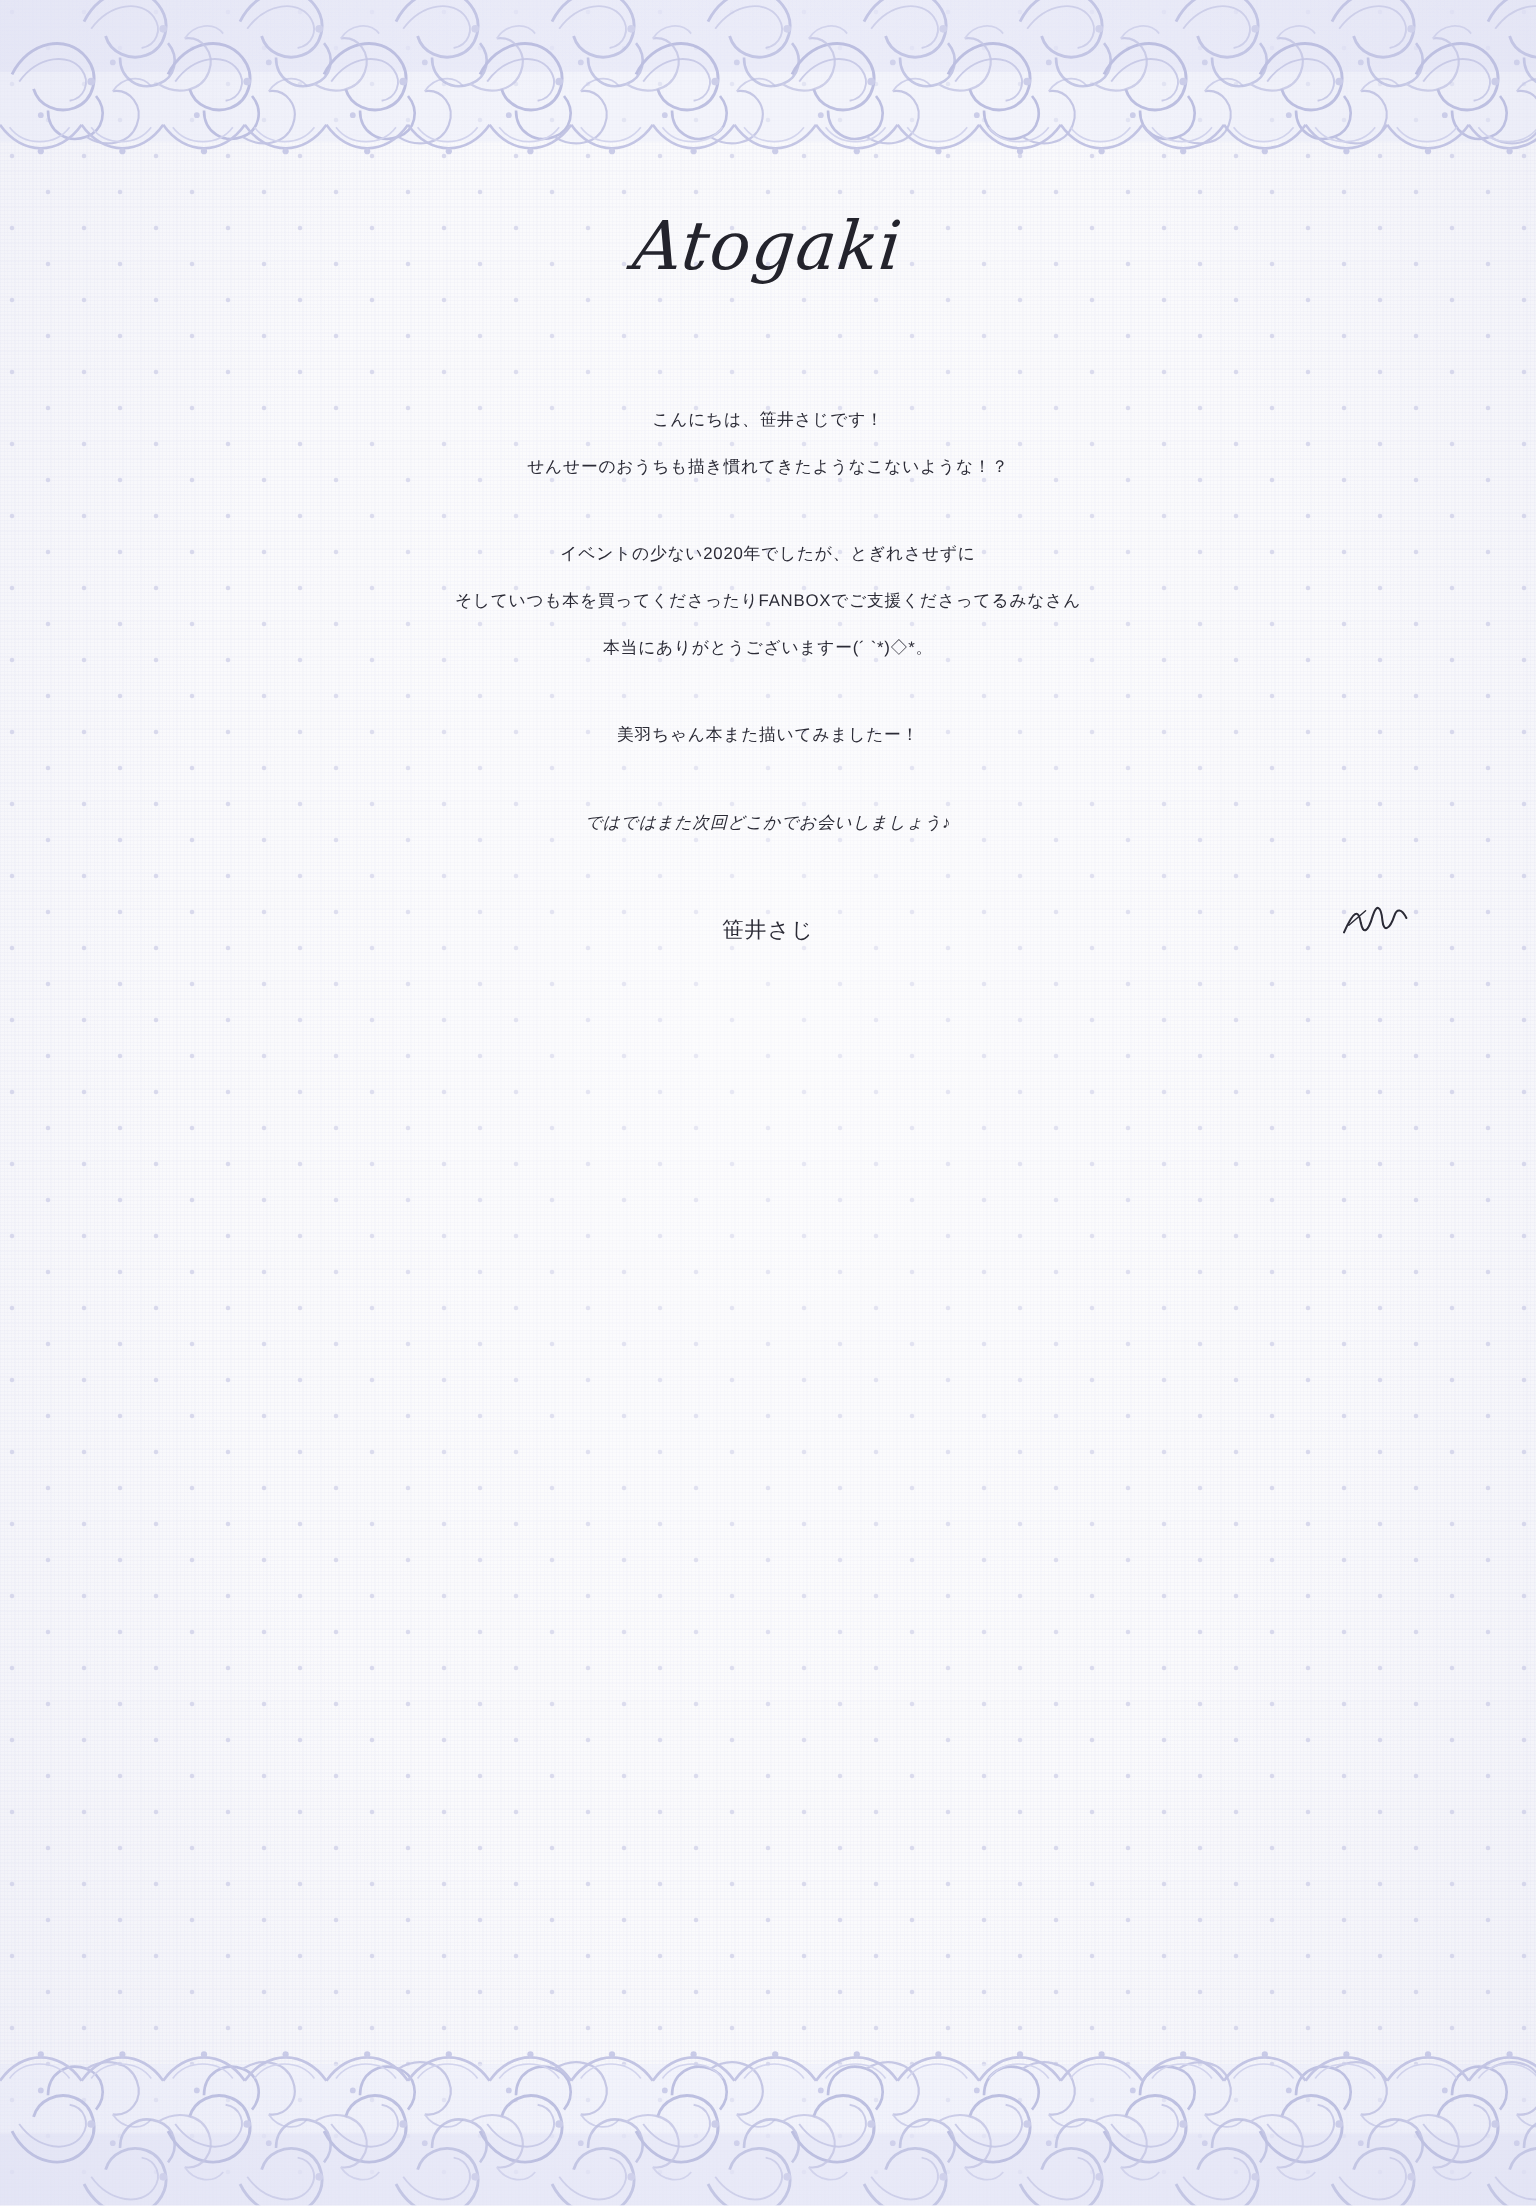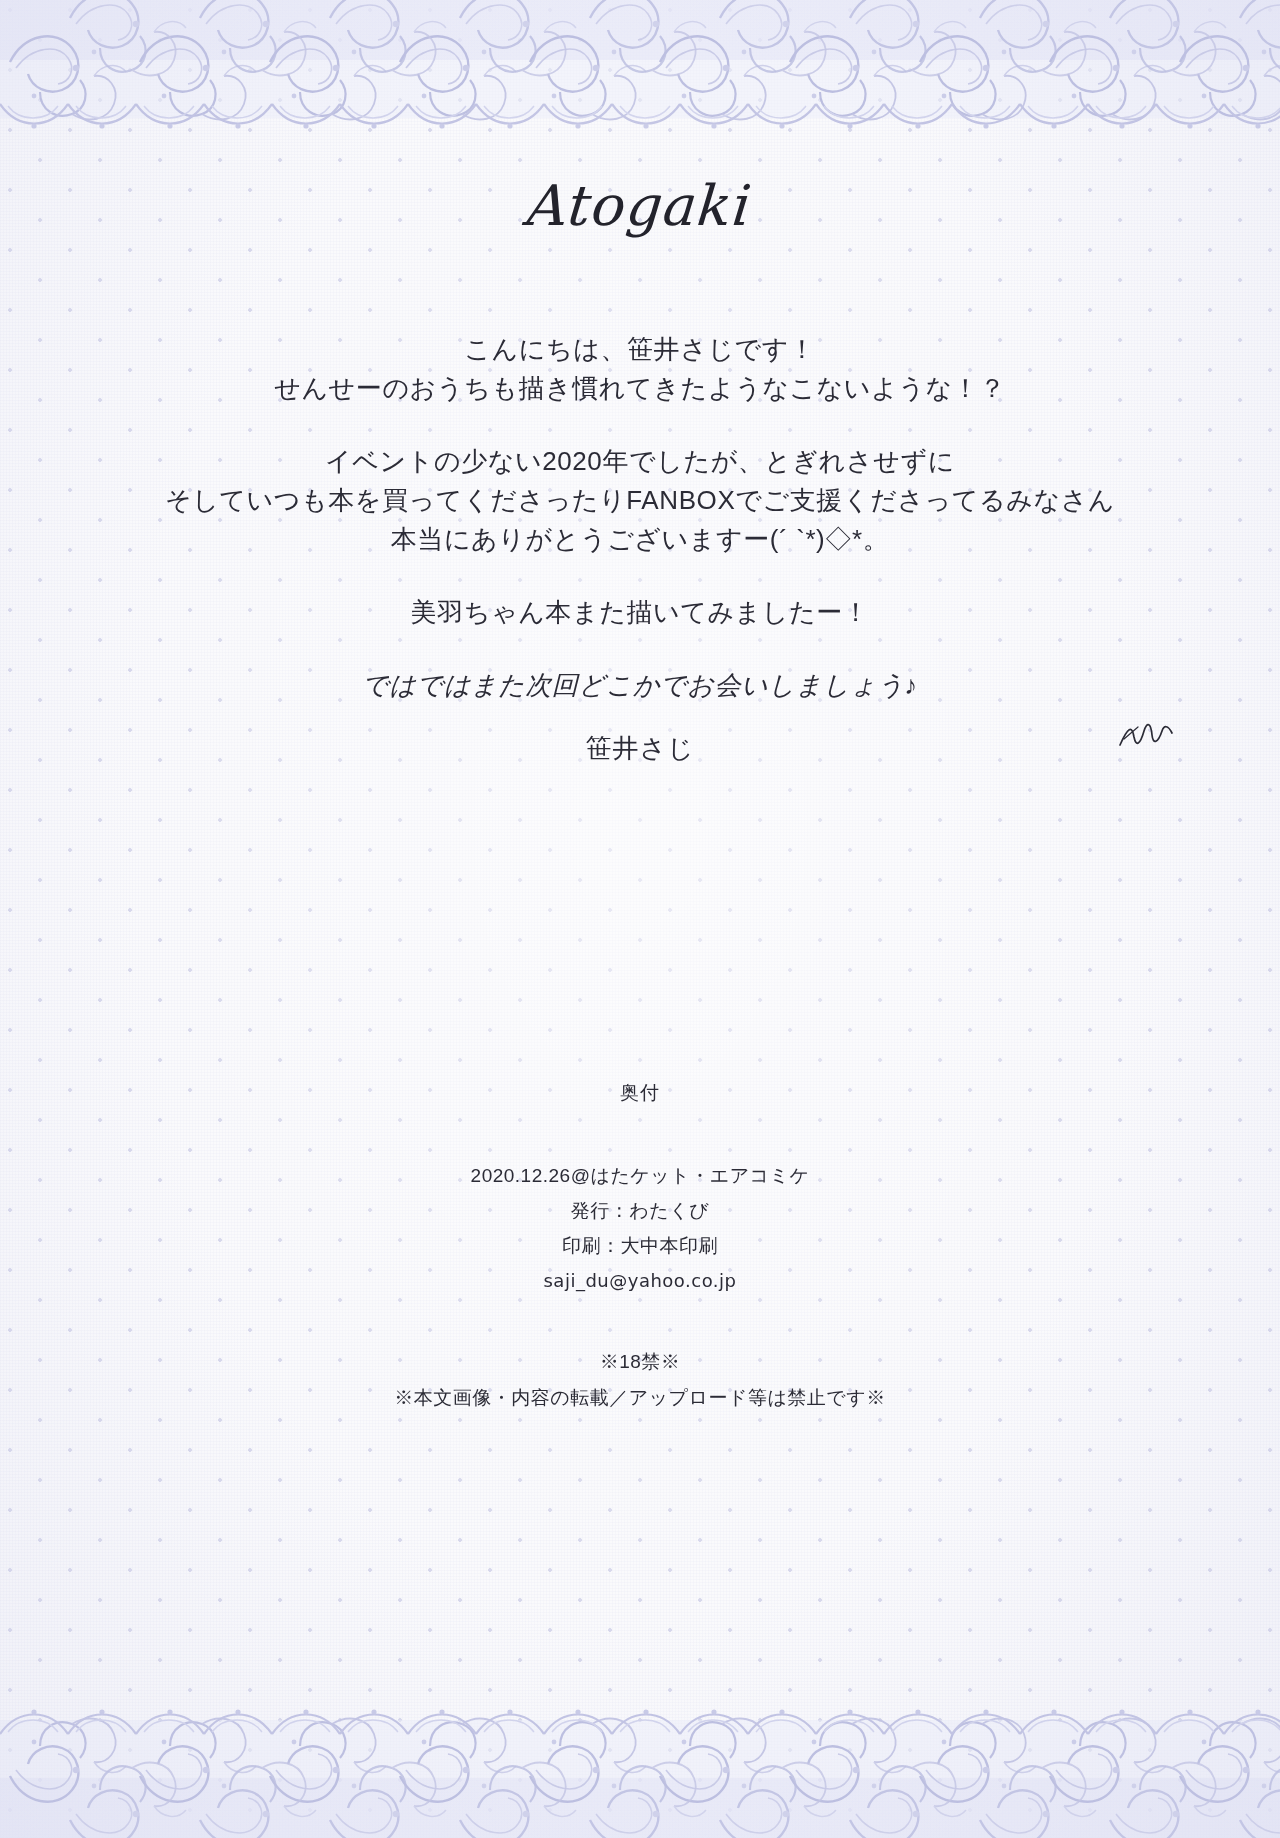--- a/index.html
+++ b/index.html
@@ -77,34 +77,34 @@
     letter-spacing: 1px;
     color: #23232c;
     transform: skewX(-6deg);
   }
 
   .body-block {
     margin-top: 70px;
     width: 960px;
     text-align: center;
     color: #2b2b36;
-    font-size: 26px;
+    font-size: 14px;
     line-height: 39px;
     letter-spacing: 0.6px;
   }
   .para { margin: 0 0 34px 0; }
   .para:last-child { margin-bottom: 0; font-style: italic; }
   .line { display: block; white-space: nowrap; }
 
   .signature {
-    margin-top: 26px;
+    margin-top: 58px;
     width: 960px;
     text-align: center;
     color: #2b2b36;
-    font-size: 26px;
+    font-size: 18px;
     letter-spacing: 1px;
     position: relative;
   }
   .sig-name { position: relative; display: inline-block; }
   .sig-scribble {
     position: absolute;
     right: -54px;
     top: -10px;
     width: 56px;
     height: 30px;
@@ -315,27 +315,14 @@
   </div>
 
   <div class="signature">
     <span class="sig-name">笹井さじ</span>
     <svg class="sig-scribble" viewBox="0 0 56 30">
       <path d="M2,24 C10,6 14,4 16,16 C18,26 22,24 26,10 C29,0 33,2 34,14 C35,24 40,22 44,10 C46,4 50,4 54,12" fill="none" stroke="#2b2b36" stroke-width="1.7" stroke-linecap="round"></path>
       <path d="M6,18 L20,6" fill="none" stroke="#2b2b36" stroke-width="1.2" stroke-linecap="round"></path>
     </svg>
   </div>
 
-  <div class="colophon">
-    <div class="colophon-title">奥付</div>
-    <div class="colophon-lines">
-      <span class="line">2020.12.26@はたケット・エアコミケ</span>
-      <span class="line">発行：わたくび</span>
-      <span class="line">印刷：大中本印刷</span>
-      <span class="line email">saji_du@yahoo.co.jp</span>
-    </div>
-    <div class="notice">
-      <span class="line">※18禁※</span>
-      <span class="line">※本文画像・内容の転載／アップロード等は禁止です※</span>
-    </div>
-  </div>
 
 </div>
 
 </body></html>

